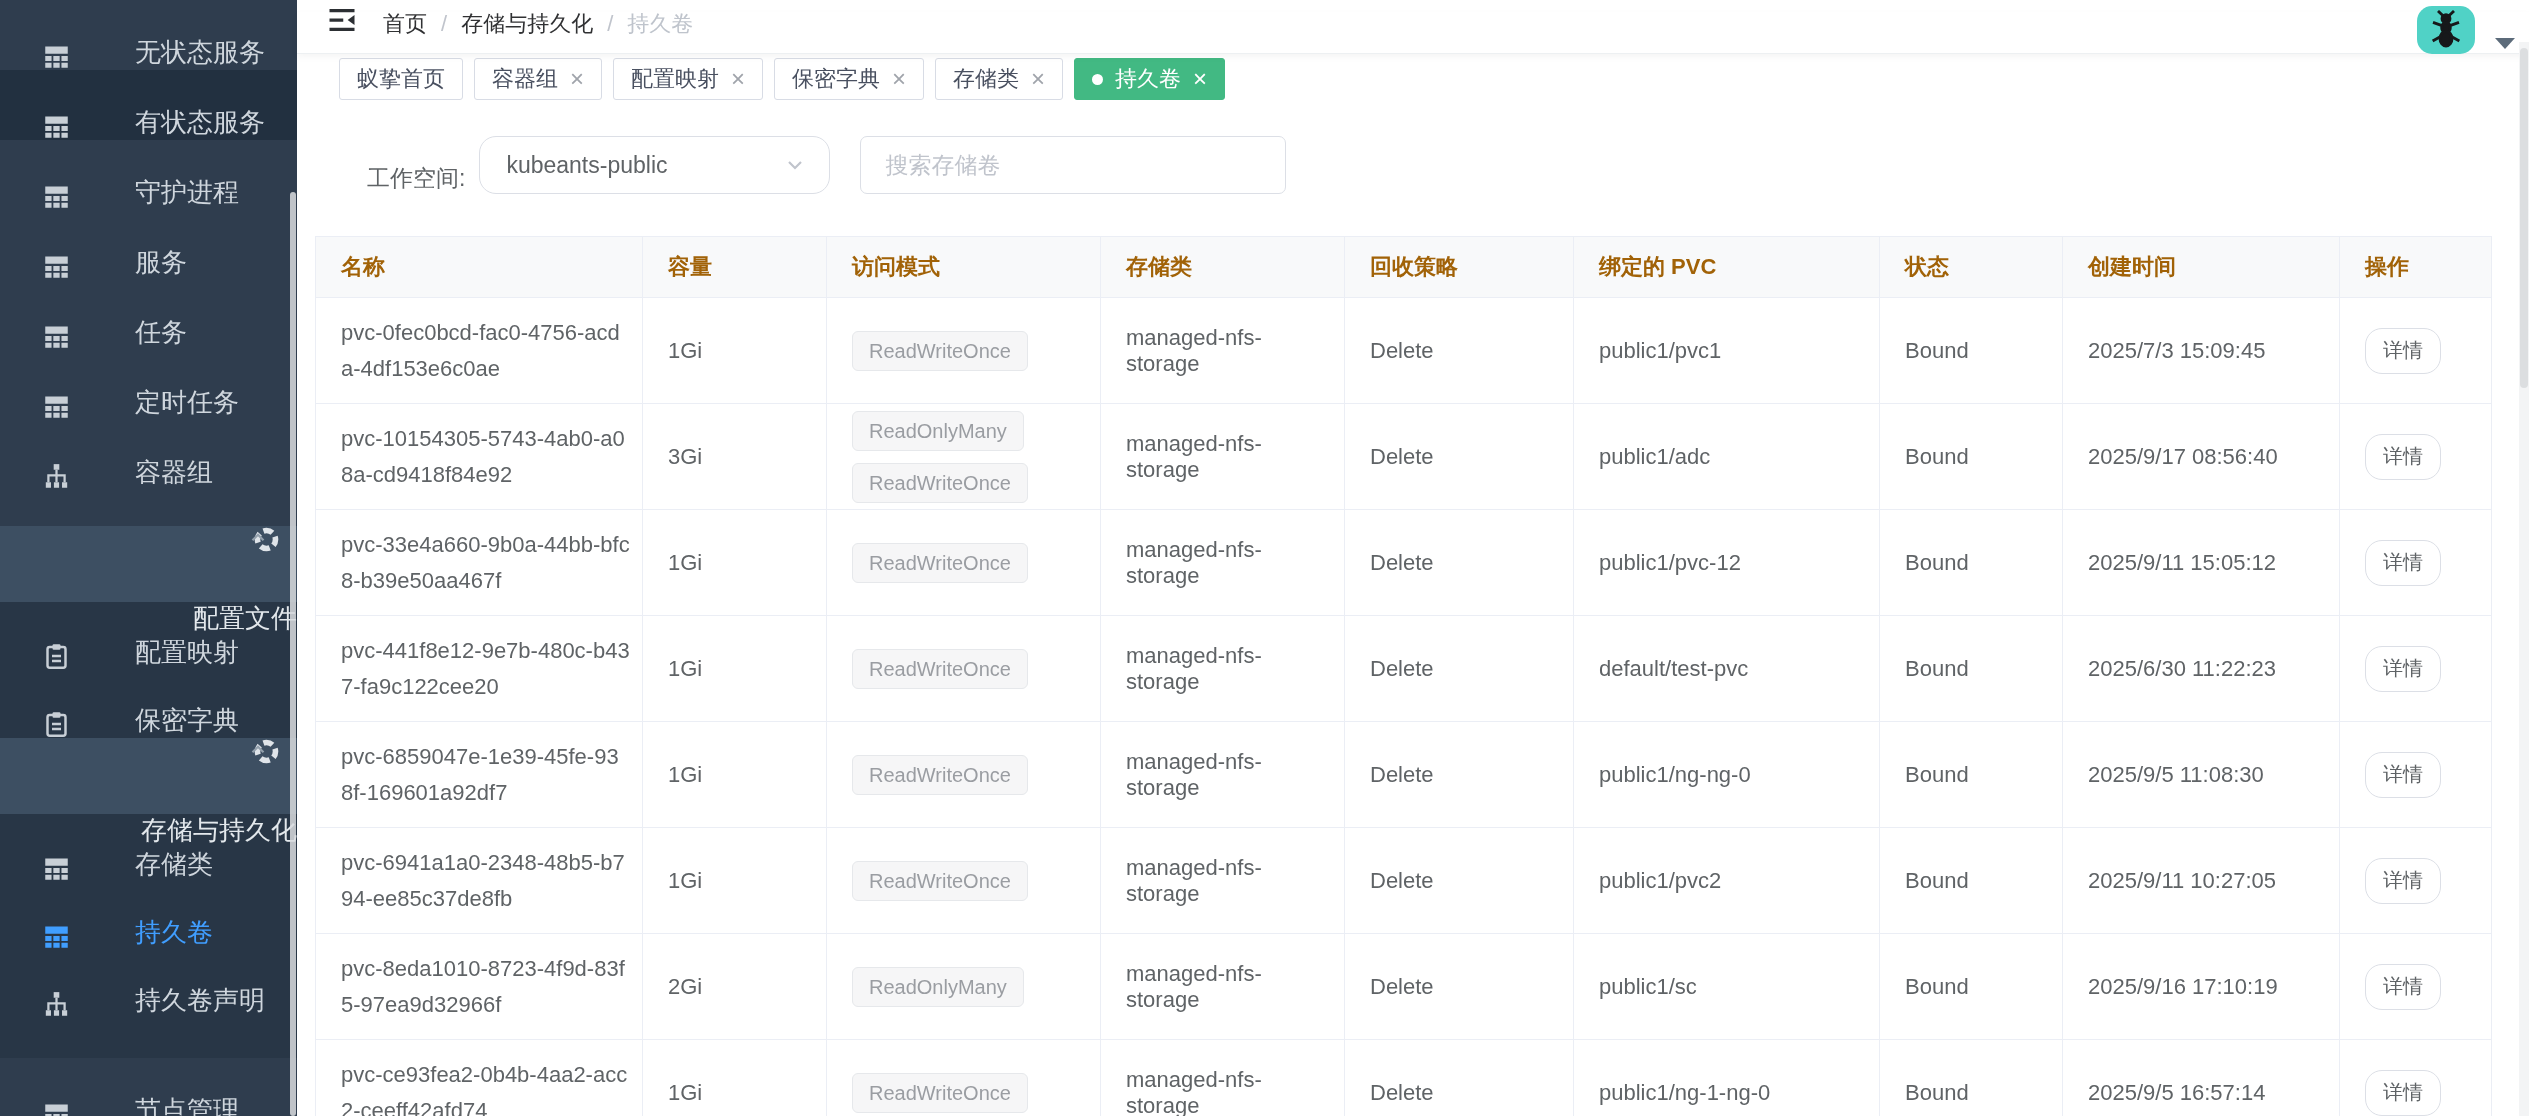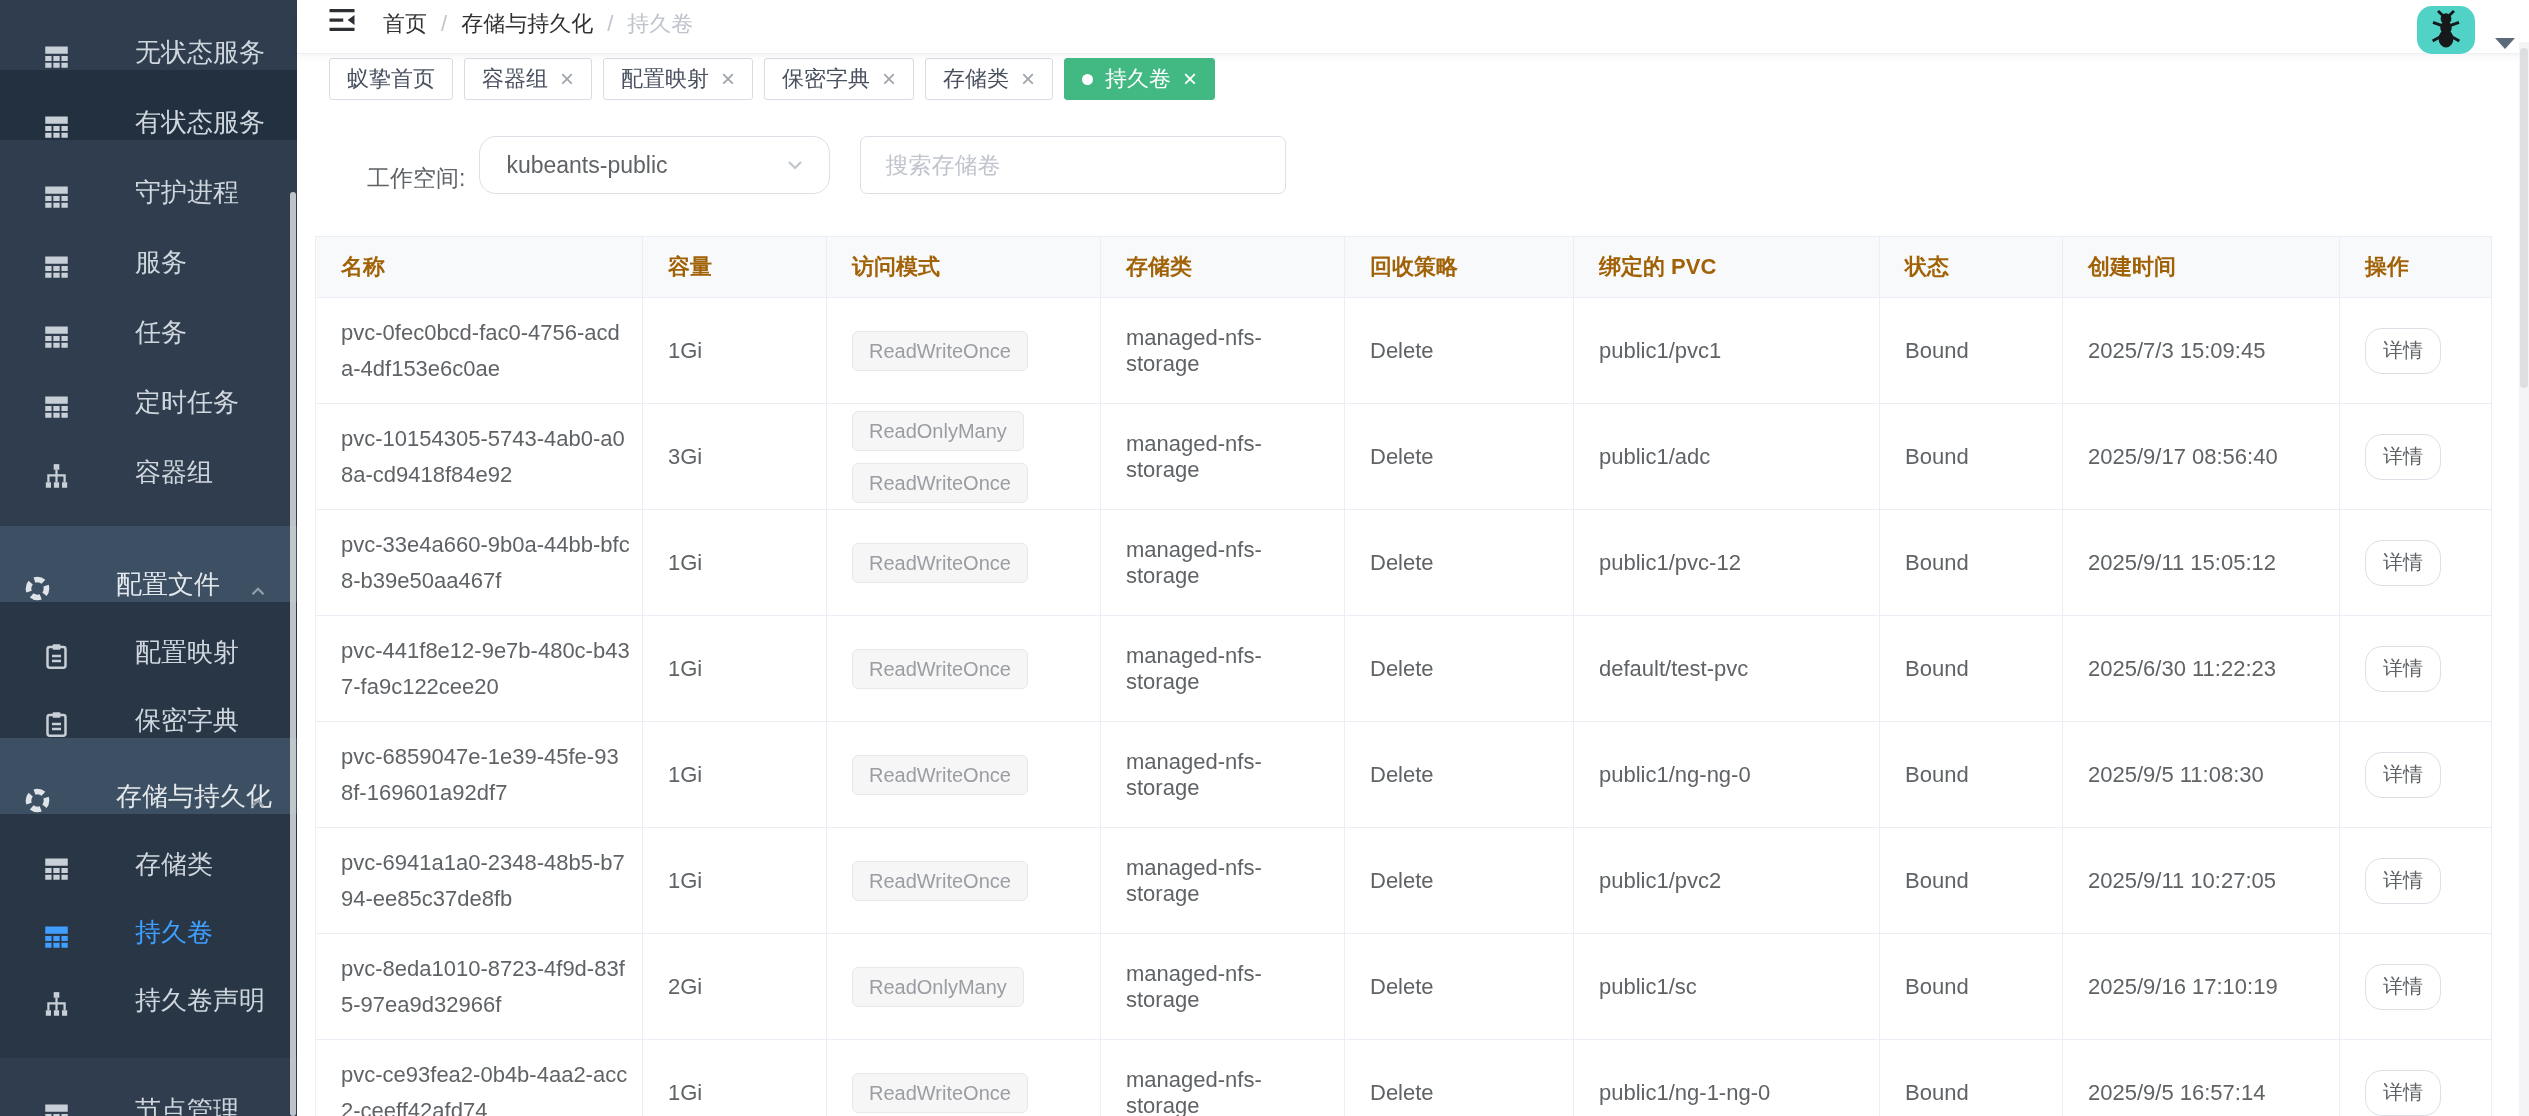--- a/index.html
+++ b/index.html
@@ -9,21 +9,21 @@
     --border:#ebeef5; --text-primary:#5f6366; --text-muted:#909399; --placeholder:#c0c4cc;
   }
   *{margin:0;padding:0;box-sizing:border-box;}
   html,body{width:2529px;height:1116px;overflow:hidden;}
   body{font-family:"Liberation Sans","DejaVu Sans",sans-serif;background:#fff;color:var(--text-primary);position:relative;}
 
   
   .sidebar{position:absolute;left:0;top:0;width:297px;height:1116px;background:var(--sidebar-bg);overflow:hidden;}
   .side-item{height:70px;display:flex;align-items:flex-end;padding-left:43px;color:var(--sidebar-text);font-size:26px;cursor:pointer;position:relative;gap:48px;}
   .side-item .icn{width:27px;height:27px;margin-right:17px;flex:0 0 auto;color:#c8cfd6;}
-  .side-item.group{height:76px;background:var(--sidebar-group-bg);padding-left:24px;}
+  .side-item.group{height:76px;background:var(--sidebar-group-bg);padding-left:8px;flex-direction:column;}
   .side-item.group .icn{color:#dfe4e9;}
   .side-item.group .lbl{color:#e3e8ec;}
   .side-item.group:first-of-type{margin-top:0;}
   .side-item.gap-top{margin-top:36px;}
   .side-item.highlighted{background:var(--sidebar-highlight-bg);}
   .submenu{background:var(--sidebar-sub-bg);}
   .submenu .side-item{height:68px;}
   .submenu.pad-bottom{padding-bottom:40px;}
   .side-item.active,.side-item.active .icn,.side-item.active .lbl{color:var(--accent-blue);}
   .side-item .chev{width:22px;height:22px;position:absolute;right:28px;color:#93a0ac;}
@@ -35,21 +35,21 @@
   .hamburger{width:34px;height:30px;margin-top:-7px;color:#2c2f33;cursor:pointer;}
   .breadcrumb{display:flex;align-items:center;margin-left:24px;margin-top:-3px;font-size:22px;color:#303133;}
   .bc-sep{margin:0 14px;color:#c0c4cc;}
   .bc-item{color:#303133;}
   .bc-item.last{color:#bfc4cc;}
   .top-right{position:absolute;right:14px;top:-6px;display:flex;align-items:center;}
   .avatar{width:58px;height:48px;border-radius:15px;background:var(--avatar-teal);display:flex;align-items:center;justify-content:center;overflow:hidden;cursor:pointer;}
   .avatar svg{width:40px;height:40px;}
   .caret-down{width:0;height:0;border-left:10px solid transparent;border-right:10px solid transparent;border-top:11px solid #5c6b7a;margin-left:20px;margin-top:26px;cursor:pointer;}
 
-  .tabbar{height:50px;display:flex;align-items:center;gap:11px;padding-left:32px;background:#fff;}
+  .tabbar{height:50px;display:flex;align-items:center;gap:11px;padding-left:42px;background:#fff;}
   .tab{display:inline-flex;align-items:center;height:42px;padding:0 17px;border:1px solid #d8dce5;background:#fff;color:#495060;font-size:22px;border-radius:3px;cursor:pointer;white-space:nowrap;}
   .tab .dot{width:11px;height:11px;border-radius:50%;background:#fff;margin-right:12px;}
   .tab .close{margin-left:12px;font-size:24px;color:#a0a4ab;line-height:1;}
   .tab.active{background:var(--tab-active-green);border-color:var(--tab-active-green);color:#fff;}
   .tab.active .close{color:#fff;}
 
   .content{padding:32px 0 0 18px;}
   .filter-row{display:flex;align-items:flex-end;margin-left:52px;margin-bottom:42px;}
   .ws-label{font-size:23px;color:#5f6366;margin-right:14px;}
   .select-box{width:351px;height:58px;border:1px solid #dcdfe6;border-radius:17px;display:flex;align-items:center;padding:0 22px 0 26px;font-size:23px;color:#5f6366;cursor:pointer;background:#fff;}

